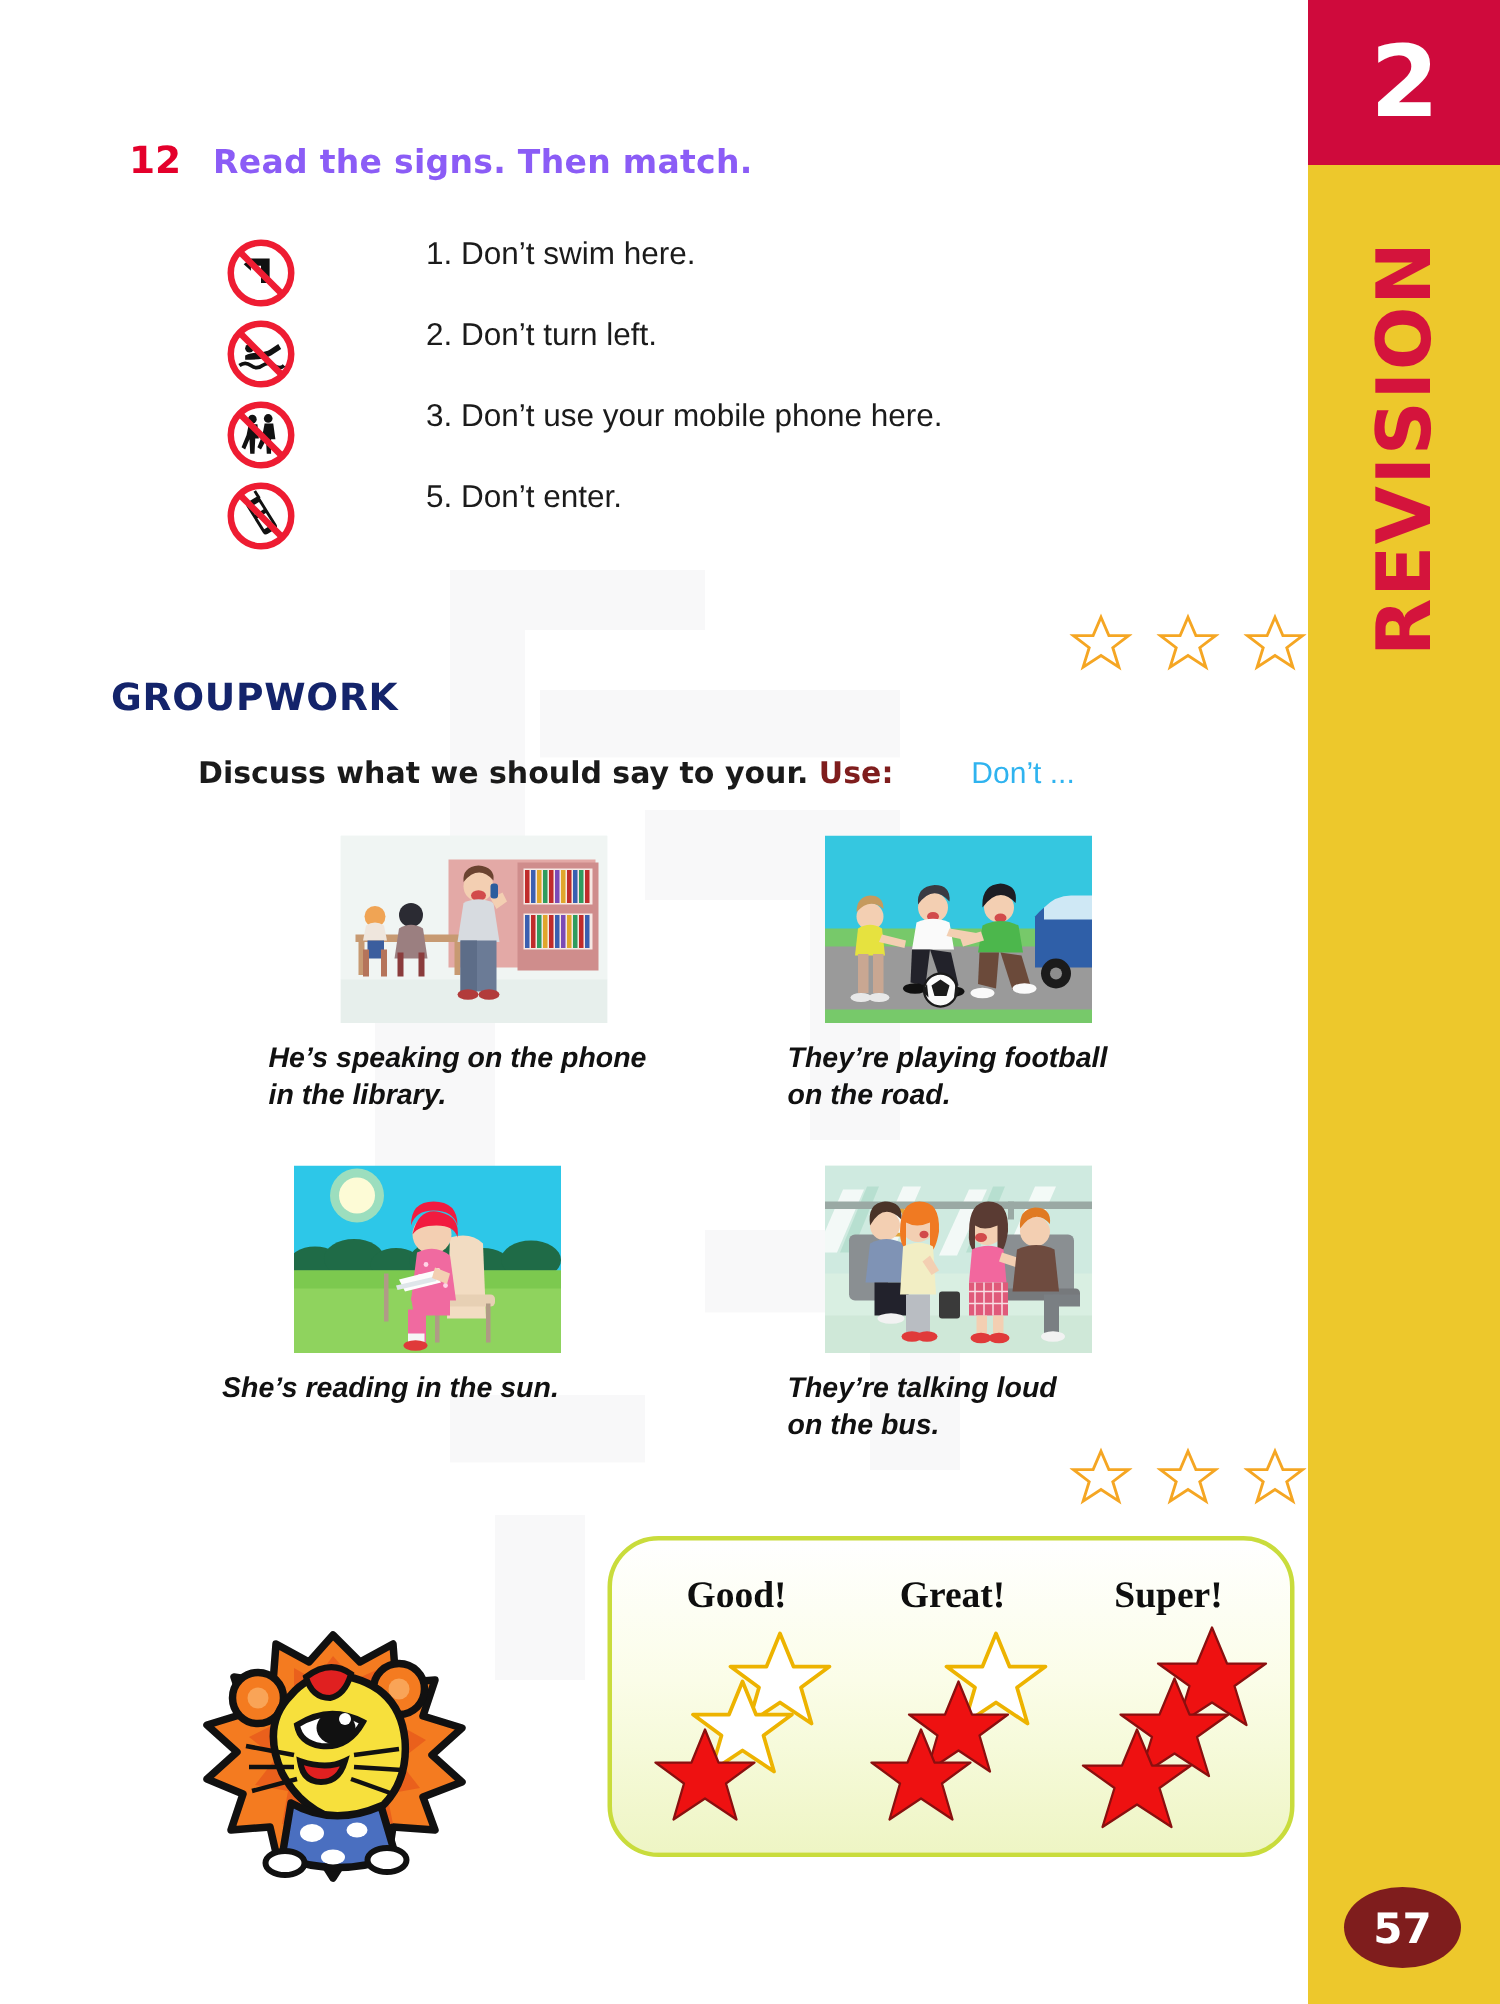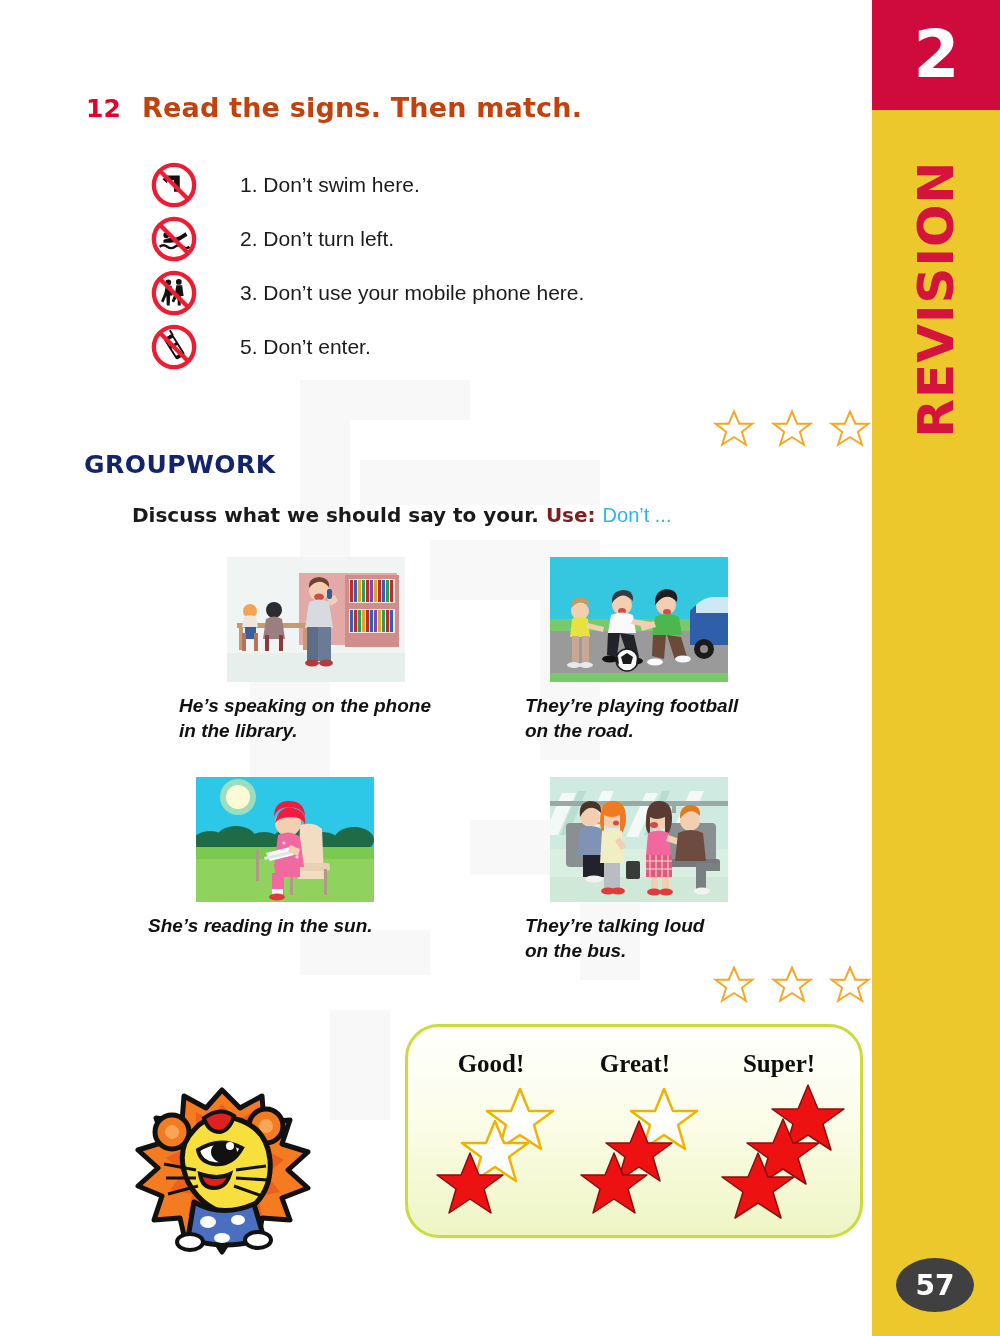--- a/index.html
+++ b/index.html
@@ -72,21 +72,21 @@
     font-family: "DejaVu Sans", sans-serif;
     letter-spacing: 1px;
   }
   .page-number-badge {
     position: absolute;
     left: 24px;
     top: 1258px;
     width: 78px;
     height: 54px;
     border-radius: 50%;
-    background: #404040;
+    background: #7f1d1d;
     color: #ffffff;
     font-size: 28px;
     font-weight: bold;
     font-family: "DejaVu Sans", sans-serif;
     display: flex;
     align-items: center;
     justify-content: center;
   }
 
   
@@ -97,36 +97,37 @@
     align-items: baseline;
   }
   .exercise-number {
     color: #e4002b;
     font-size: 25px;
     font-weight: bold;
     font-family: "DejaVu Sans", sans-serif;
     width: 56px;
   }
   .exercise-title {
-    color: #c2410c;
-    font-size: 27px;
+    color: #8b5cf6;
+    font-size: 22px;
     font-weight: bold;
     font-family: "DejaVu Sans", sans-serif;
     letter-spacing: .2px;
   }
 
   .signs-list {
     position: absolute;
     left: 150px; top: 158px;
     width: 600px;
   }
   .sign-row {
     display: flex;
-    align-items: center;
+    align-items: flex-start;
     height: 54px;
+    gap: 44px;
   }
   .sign-icon {
     width: 48px; height: 48px;
     flex: 0 0 48px;
   }
   .sign-text {
     margin-left: 42px;
     font-size: 21px;
     color: #1b1b1b;
     font-family: "Liberation Sans", sans-serif;
@@ -137,21 +138,21 @@
     position: absolute;
     display: flex;
     gap: 16px;
   }
   .stars-row-1 { left: 713px; top: 408px; }
   .stars-row-2 { left: 713px; top: 964px; }
 
   
   .groupwork-title {
     position: absolute;
-    left: 84px; top: 450px;
+    left: 74px; top: 450px;
     color: #14246b;
     font-size: 25px;
     font-weight: bold;
     font-family: "DejaVu Sans", sans-serif;
     letter-spacing: .5px;
   }
   .groupwork-instruction {
     position: absolute;
     left: 132px; top: 503px;
     font-size: 20px;
@@ -160,20 +161,21 @@
     color: #1a1a1a;
   }
   .instruction-use {
     color: #7f1d1d;
   }
   .instruction-prompt {
     color: #2fb3ef;
     font-weight: normal;
     font-family: "Liberation Sans", sans-serif;
     font-size: 20px;
+    margin-left: 45px;
   }
 
   
   .pic-cell { position: absolute; }
   .pic-frame {
     width: 178px; height: 125px;
     overflow: hidden;
     display: block;
   }
   .pic-caption {

